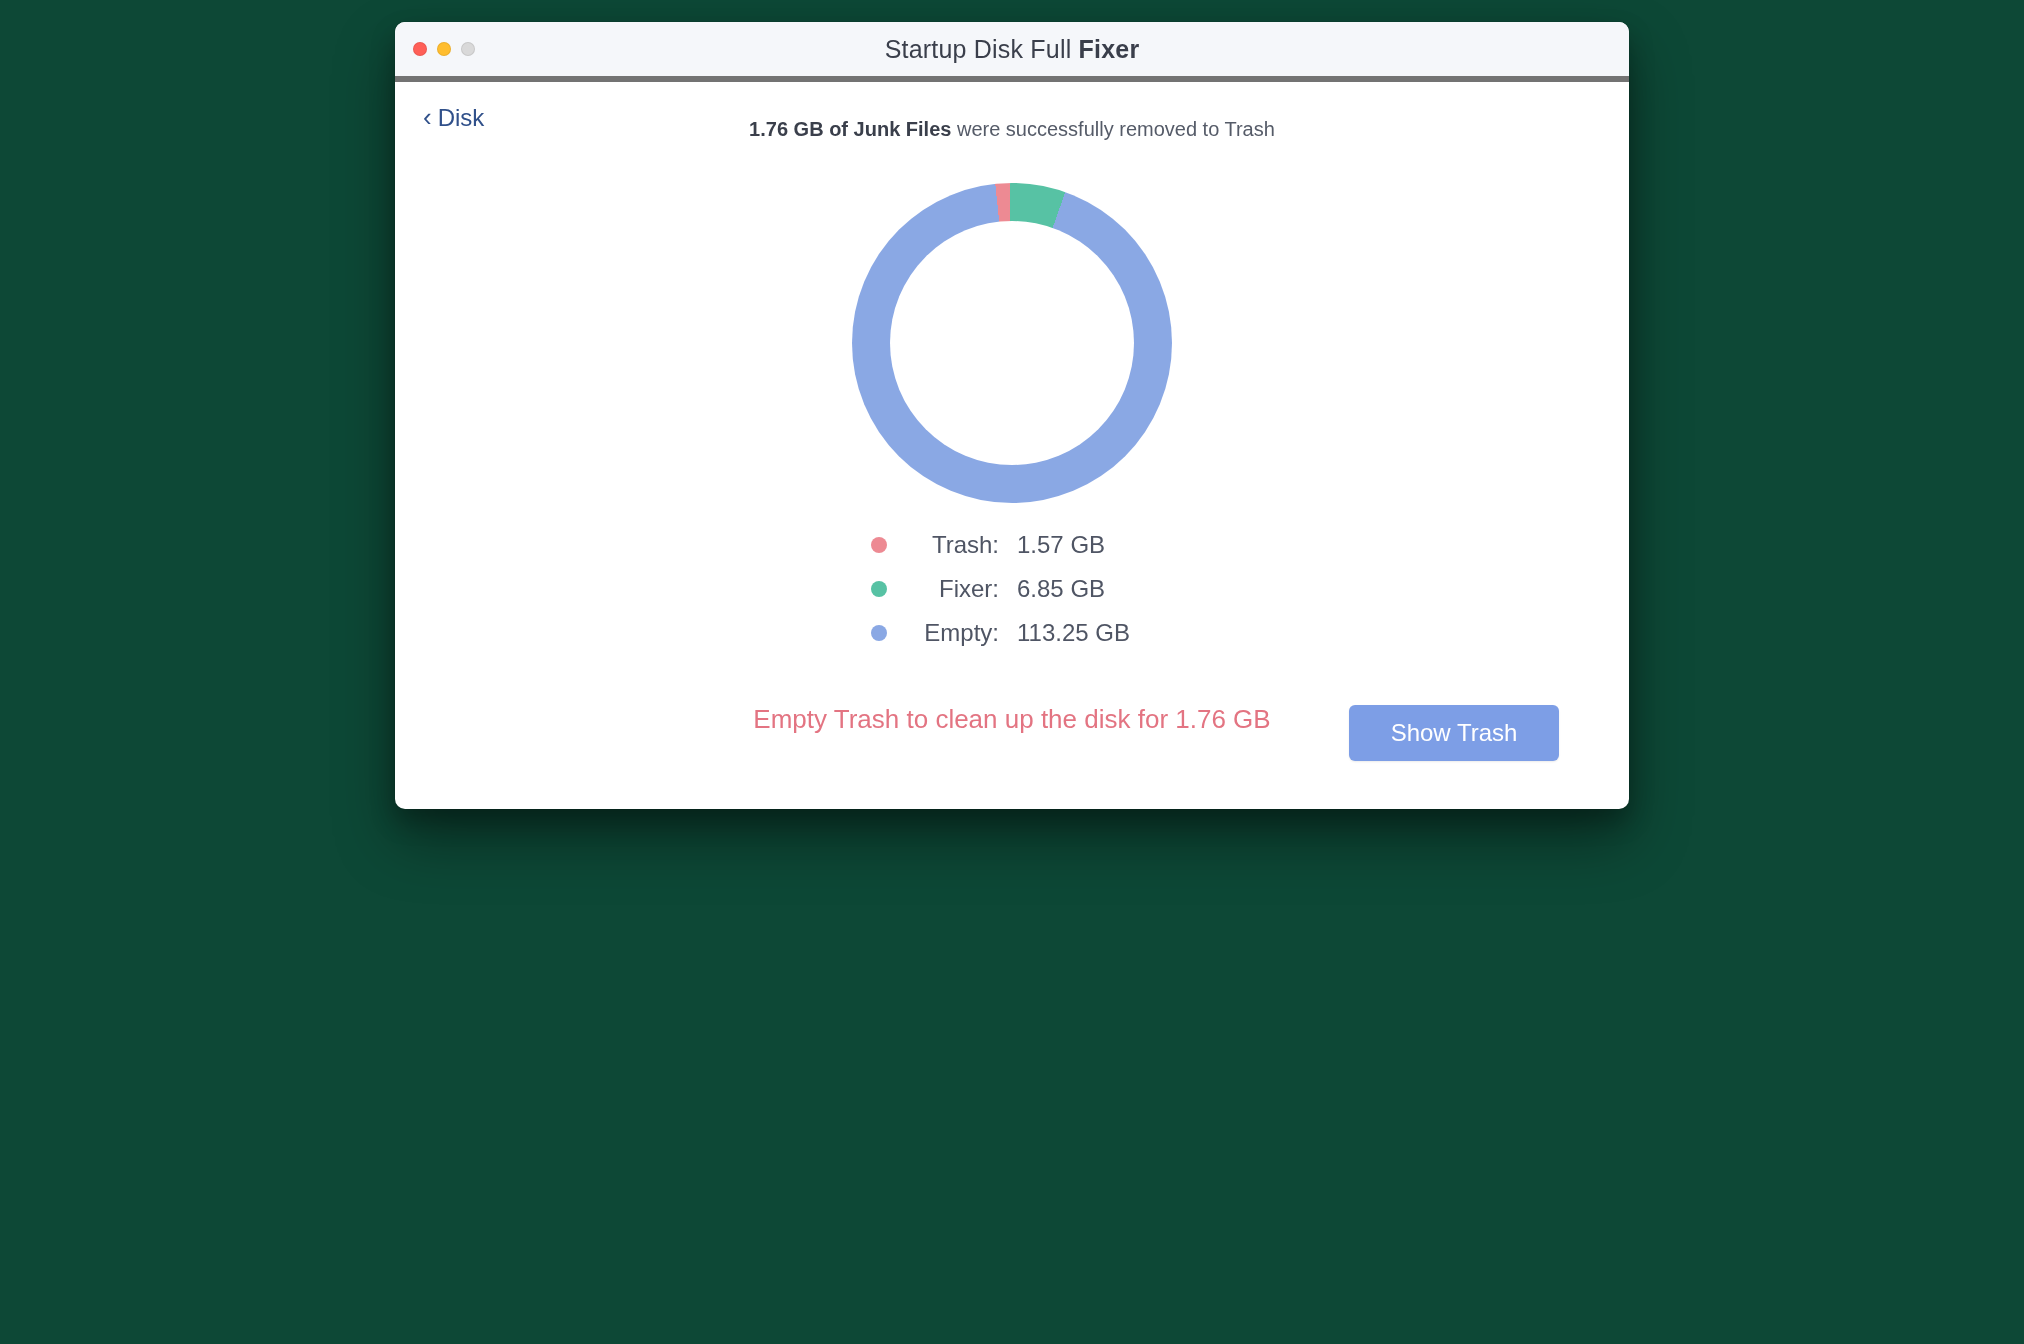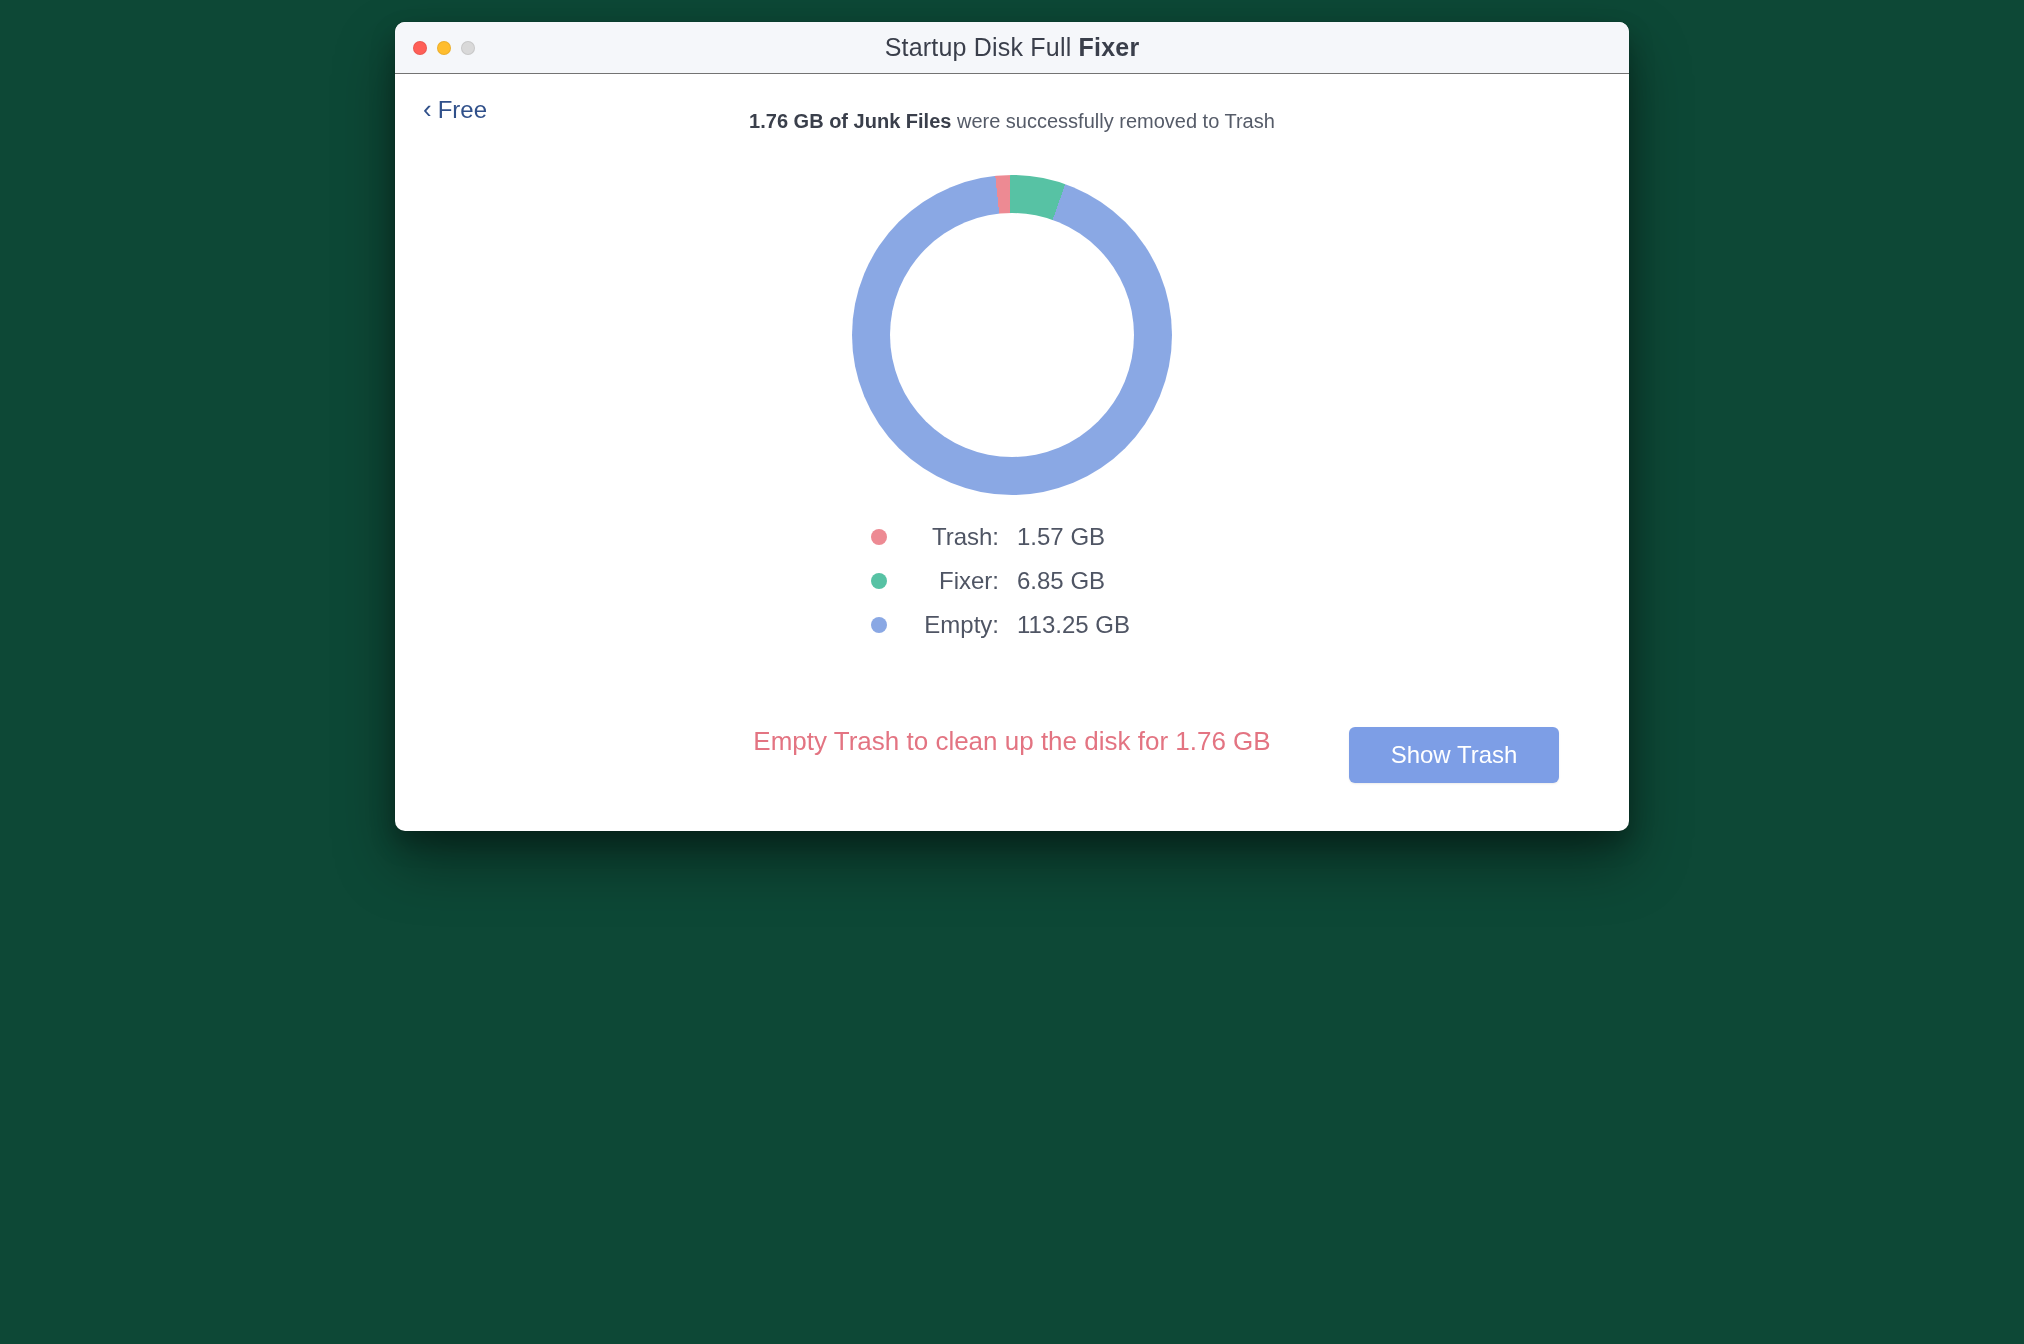--- a/index.html
+++ b/index.html
@@ -45,23 +45,23 @@
     background: var(--bg-window);
     border-radius: 10px;
     box-shadow:
       0 30px 60px rgba(0,0,0,0.40),
       0 12px 24px rgba(0,0,0,0.25),
       0 0 0 1px rgba(0,0,0,0.05);
     overflow: hidden;
     position: relative;
   }
   .titlebar {
-    height: 52px;
+    height: 60px;
     background: var(--bg-titlebar);
-    border-bottom: 1px solid #737373;
+    border-bottom: 6px solid #737373;
     display: flex;
     align-items: center;
     position: relative;
   }
   .traffic-lights {
     position: absolute;
     left: 18px; top: 50%;
     transform: translateY(-50%);
     display: flex;
     gap: 10px;
@@ -130,21 +130,21 @@
     background: #ffffff;
     border-radius: 50%;
   }
   .legend {
     display: grid;
     grid-template-columns: 24px 90px 140px;
     column-gap: 18px;
     row-gap: 16px;
     justify-content: center;
     align-items: center;
-    margin: 0 auto 60px auto;
+    margin: 0 auto 30px auto;
     font-size: 24px;
     color: #4f5564;
   }
   .legend .swatch {
     width: 16px; height: 16px; border-radius: 50%;
     justify-self: center;
   }
   .legend .label { text-align: right; }
   .legend .value { text-align: left; }
   .sw-trash { background: var(--legend-trash); }
@@ -194,21 +194,21 @@
       <div class="title-text">
         <span>Startup Disk Full</span>
         <span class="bold">Fixer</span>
       </div>
     </div>
 
     <div class="content">
 
       <div class="back-link">
         <span class="chev">‹</span>
-        <span>Free</span>
+        <span>Disk</span>
       </div>
 
       <h1 class="headline">
         <span class="strong">1.76 GB of Junk Files</span><span> were successfully removed to Trash</span>
       </h1>
 
       <div class="donut-wrap">
         <div class="donut" id="donut" style="background: conic-gradient(from -6deg, rgb(237, 138, 147) 0deg, rgb(237, 138, 147) 5.19941deg, rgb(87, 194, 164) 5.19941deg, rgb(87, 194, 164) 25.4357deg, rgb(138, 168, 228) 25.4357deg, rgb(138, 168, 228) 360deg);"></div>
       </div>
 

